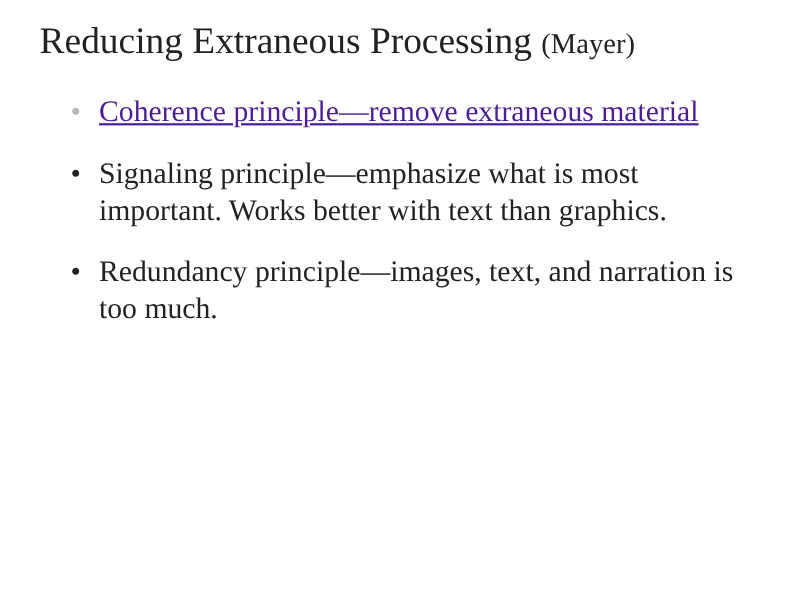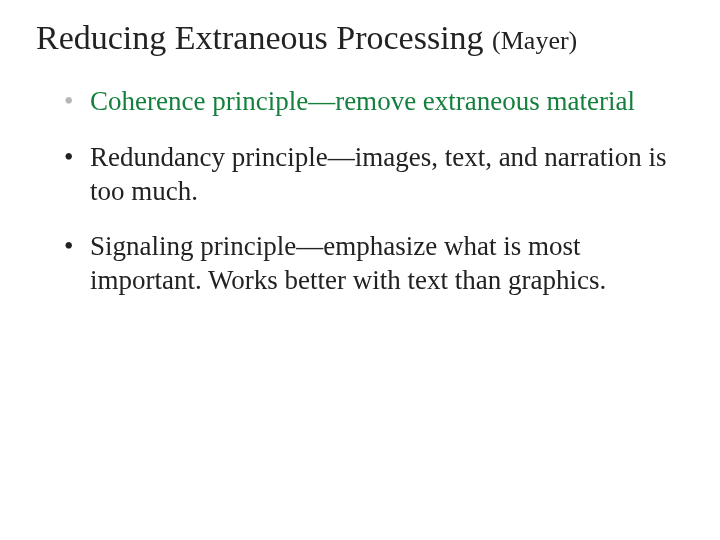--- a/index.html
+++ b/index.html
@@ -41,21 +41,22 @@
   }
   ul.bullets > li::before {
     content: "•";
     position: absolute;
     left: 0;
     top: 0;
     font-size: 27px;
     line-height: 1.25;
   }
   .dim {
-    color: #15803d;
+    color: #4c1d95;
+    text-decoration: underline;
   }
   .dim::before {
     color: #b7b7b7;
   }
   .normal {
     color: #222;
   }
 </style>
 </head>
 <body>
@@ -63,19 +64,19 @@
 <div class="slide">
   <h1 class="title">
     <span>Reducing Extraneous Processing</span>
     <span class="attr">(Mayer)</span>
   </h1>
   <ul class="bullets">
     <li class="dim">
       <span>Coherence principle—remove extraneous material</span>
     </li>
     <li class="normal">
-      <span>Redundancy principle—images, text, and narration is too much.</span>
+      <span>Signaling principle—emphasize what is most important. Works better with text than graphics.</span>
     </li>
     <li class="normal">
-      <span>Signaling principle—emphasize what is most important. Works better with text than graphics.</span>
+      <span>Redundancy principle—images, text, and narration is too much.</span>
     </li>
   </ul>
 </div>
 
 </body></html>

